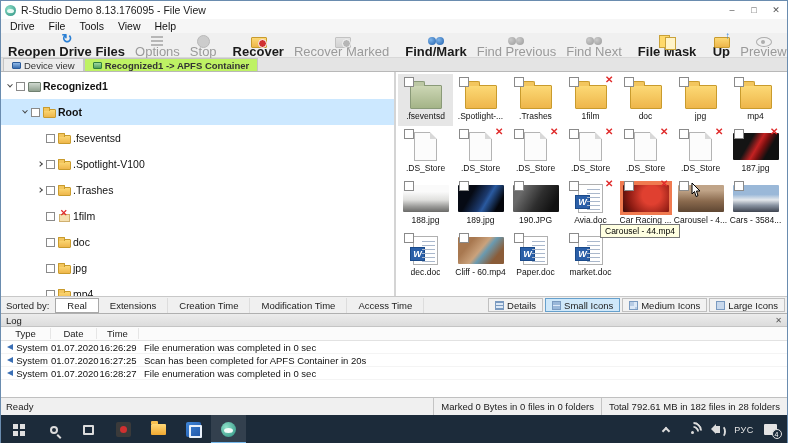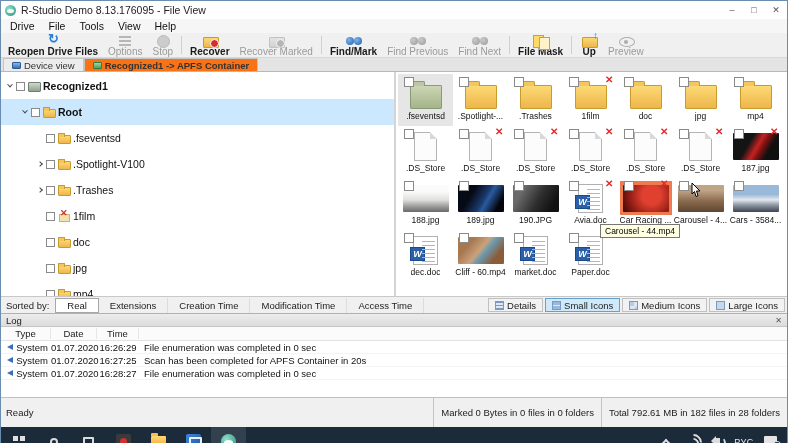--- a/index.html
+++ b/index.html
@@ -13,21 +13,21 @@
   .title { font-size:10.5px; color:#222; margin-left:5px; flex:1; white-space:nowrap; }
   .wc { width:22px; text-align:center; color:#555; font-size:9px; line-height:18px; }
 
   
   .menubar { height:14px; background:#f6f6f6; display:flex; align-items:center; padding-left:2px; font-size:10.5px; flex:none; }
   .menu-item { padding:0 7px; color:#111; }
 
   
   .toolbar { height:25px; background:#f0f0f0; border-bottom:1px solid #d8d8d8; display:flex; align-items:stretch; padding-left:2px; flex:none; }
   .tbtn { display:flex; flex-direction:column; align-items:center; padding:1px 5px 0; }
-  .tbtn .tlbl { font-size:10px; line-height:10px; color:#1a1a1a; font-weight:bold; white-space:nowrap; }
+  .tbtn .tlbl { font-size:13px; line-height:10px; color:#1a1a1a; font-weight:bold; white-space:nowrap; }
   .tbtn.disabled .tlbl { color:#9a9a9a; font-weight:normal; }
   .tbtn.disabled .tico { filter:grayscale(1); opacity:.55; }
   .tsep { width:1px; background:#d0d0d0; margin:3px 3px; }
   .tico { width:18px; height:13px; position:relative; display:block; }
   .reopen-drives-icon::before { content:"↻"; position:absolute; left:4px; top:-3px; color:#2a7fd4; font-size:13px; font-weight:bold; }
   .options-icon::before { content:""; position:absolute; left:3px; top:2px; width:12px; height:10px; background:repeating-linear-gradient(180deg,#8a8a8a 0 2px,transparent 2px 4px); }
   .stop-icon::before { content:""; position:absolute; left:3px; top:1px; width:11px; height:11px; border-radius:50%; background:#b0b0b0; border:1px solid #8a8a8a; }
   .recover-icon::before,.recover-marked-icon::before,.up-icon::before { content:""; position:absolute; left:2px; top:3px; width:14px; height:9px; background:linear-gradient(#fcd975,#eeb64b); border:1px solid #c99b2d; border-radius:1px; }
   .recover-icon::after { content:""; position:absolute; right:0; bottom:-1px; width:7px; height:7px; border-radius:50%; background:#d03030; border:1px solid #fff; }
   .recover-marked-icon::after { content:""; position:absolute; right:0; bottom:-1px; width:7px; height:7px; border-radius:50%; background:#888; border:1px solid #fff; }
@@ -36,21 +36,21 @@
   .find-mark-icon::after,.find-previous-icon::after,.find-next-icon::after { right:1px; }
   .file-mask-icon::before { content:""; position:absolute; left:1px; top:1px; width:9px; height:11px; background:#ffd96a; border:1px solid #c9a23a; }
   .file-mask-icon::after { content:""; position:absolute; left:7px; top:3px; width:9px; height:11px; background:#fff3c8; border:1px solid #c9a23a; }
   .up-icon::after { content:"↑"; position:absolute; right:0; top:-4px; color:#2a7fd4; font-size:10px; font-weight:bold; }
   .preview-icon::before { content:""; position:absolute; left:2px; top:3px; width:14px; height:8px; border:1px solid #777; border-radius:50%; }
   .preview-icon::after { content:""; position:absolute; left:7px; top:6px; width:4px; height:4px; border-radius:50%; background:#777; }
 
   
   .tabbar { height:14px; background:#e4e4e4; display:flex; align-items:flex-end; padding-left:2px; border-bottom:1px solid #b8b8b8; flex:none; }
   .tab { display:flex; align-items:center; gap:3px; height:13px; padding:0 8px; font-size:9.5px; background:#ececec; border:1px solid #c4c4c4; border-bottom:none; color:#333; }
-  .tab.active { background:#f97316; font-weight:bold; }
+  .tab.active { background:#bef264; font-weight:bold; }
   .device-view-icon { width:9px; height:7px; background:linear-gradient(#8fb8e8,#3a6fb0); border:1px solid #2a5a9a; border-radius:1px; }
   .partition-icon { width:9px; height:7px; background:linear-gradient(#9fd89f,#4f9f5f); border:1px solid #2f7f3f; border-radius:1px; }
 
   
   .main { height:224px; display:flex; background:#fff; flex:none; }
   .tree-panel { width:395px; border-right:2px solid #d4d4d4; padding-top:1px; overflow:hidden; }
   .trow { height:26px; display:flex; align-items:center; font-size:10.5px; color:#111; white-space:nowrap; }
   .trow.selected { background:var(--selection); }
   .trow .bold { font-weight:bold; }
   .exp { width:11px; display:flex; justify-content:center; flex:none; }
@@ -118,21 +118,21 @@
   .c-date { width:46px; text-align:center; border-right:1px solid #e6e6e6; }
   .c-time { width:42px; text-align:center; border-right:1px solid #e6e6e6; }
   .c-text { flex:1; text-align:center; }
   .log-row { display:flex; height:13px; align-items:center; font-size:9.5px; color:#111; border-bottom:1px solid #f4f4f4; }
   .log-row .c-type { display:flex; align-items:center; justify-content:center; padding-left:3px; gap:3px; border-right:none; }
   .log-row .c-date,.log-row .c-time { border-right:none; }
   .log-row .c-text { text-align:left; padding-left:5px; }
   .event-icon { width:0; height:0; border-top:3px solid transparent; border-bottom:3px solid transparent; border-right:6px solid #3a6fb5; flex:none; }
 
   
-  .statusbar { height:30px; background:#f0f0f0; border-top:1px solid #c0c0c0; display:flex; align-items:stretch; font-size:9.5px; color:#222; flex:none; }
+  .statusbar { height:18px; background:#f0f0f0; border-top:1px solid #c0c0c0; display:flex; align-items:stretch; font-size:9.5px; color:#222; flex:none; }
   .sb-ready { flex:1; display:flex; align-items:center; padding-left:5px; }
   .sb-cell { border-left:1px solid #c4c4c4; padding:0 7px; display:flex; align-items:center; white-space:nowrap; }
 
   
   .taskbar { height:29px; background:var(--taskbar-bg); display:flex; align-items:stretch; color:#e6e6e6; flex:none; }
   .tk-item { width:35px; display:flex; align-items:center; justify-content:center; }
   .tk-item.active { background:rgba(255,255,255,.1); box-shadow:inset 0 -2px 0 #76b9ed; }
   .tray { margin-left:auto; display:flex; align-items:stretch; padding-right:4px; }
   .tray .tk-item { width:26px; }
   .start-icon { width:5px; height:5px; background:#e0e0e0; box-shadow:7px 0 #e0e0e0, 0 7px #e0e0e0, 7px 7px #e0e0e0; margin:-6px 6px 0 0; }
@@ -485,28 +485,28 @@
               <span class="gthumb t-canyon"></span>
               <span class="cbg"></span>
             </div>
             <div class="flabel">Cliff - 60.mp4</div>
           </div>
           <div class="fcell">
             <div class="ficon-wrap">
               <span class="gword"></span>
               <span class="cbg"></span>
             </div>
+            <div class="flabel">Paper.doc</div>
+          </div>
+          <div class="fcell">
+            <div class="ficon-wrap">
+              <span class="gword"></span>
+              <span class="cbg"></span>
+            </div>
             <div class="flabel">market.doc</div>
-          </div>
-          <div class="fcell">
-            <div class="ficon-wrap">
-              <span class="gword"></span>
-              <span class="cbg"></span>
-            </div>
-            <div class="flabel">Paper.doc</div>
           </div>
         </div>
       <div class="tooltip">Carousel - 44.mp4</div>
     </div>
   </div>
 
   <div class="sortbar">
     <span class="sort-label">Sorted by:</span>
     <span id="sortopts" style="display:flex">
         <span class="sopt active">Real</span>

